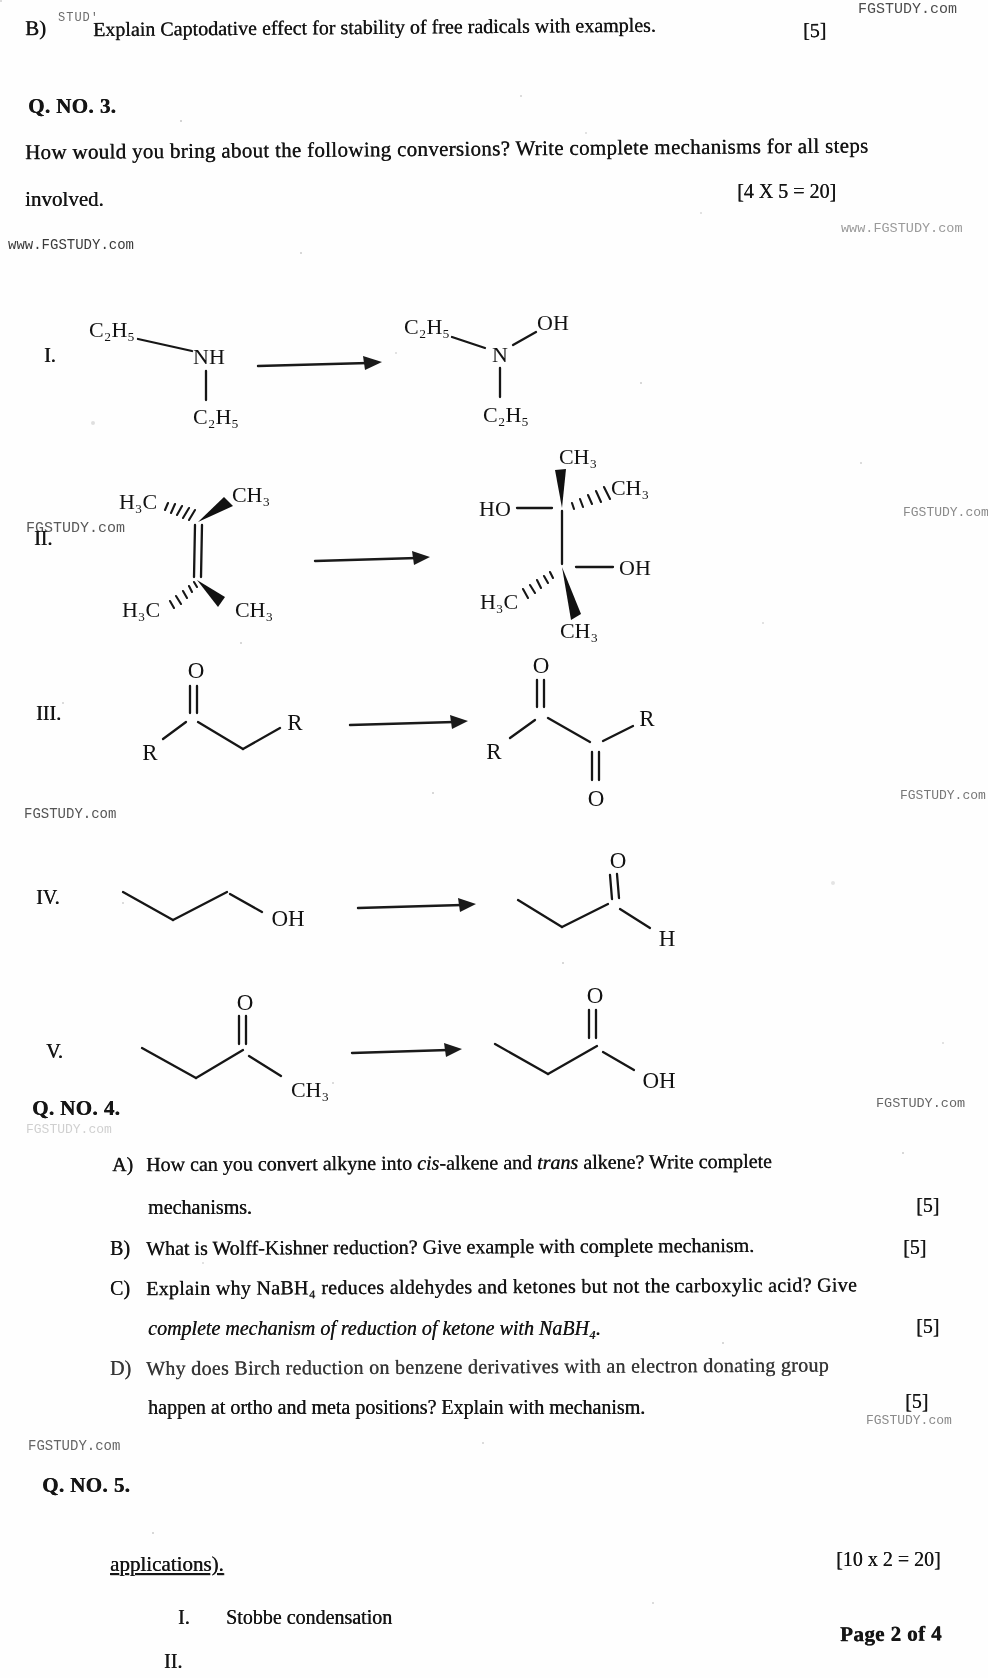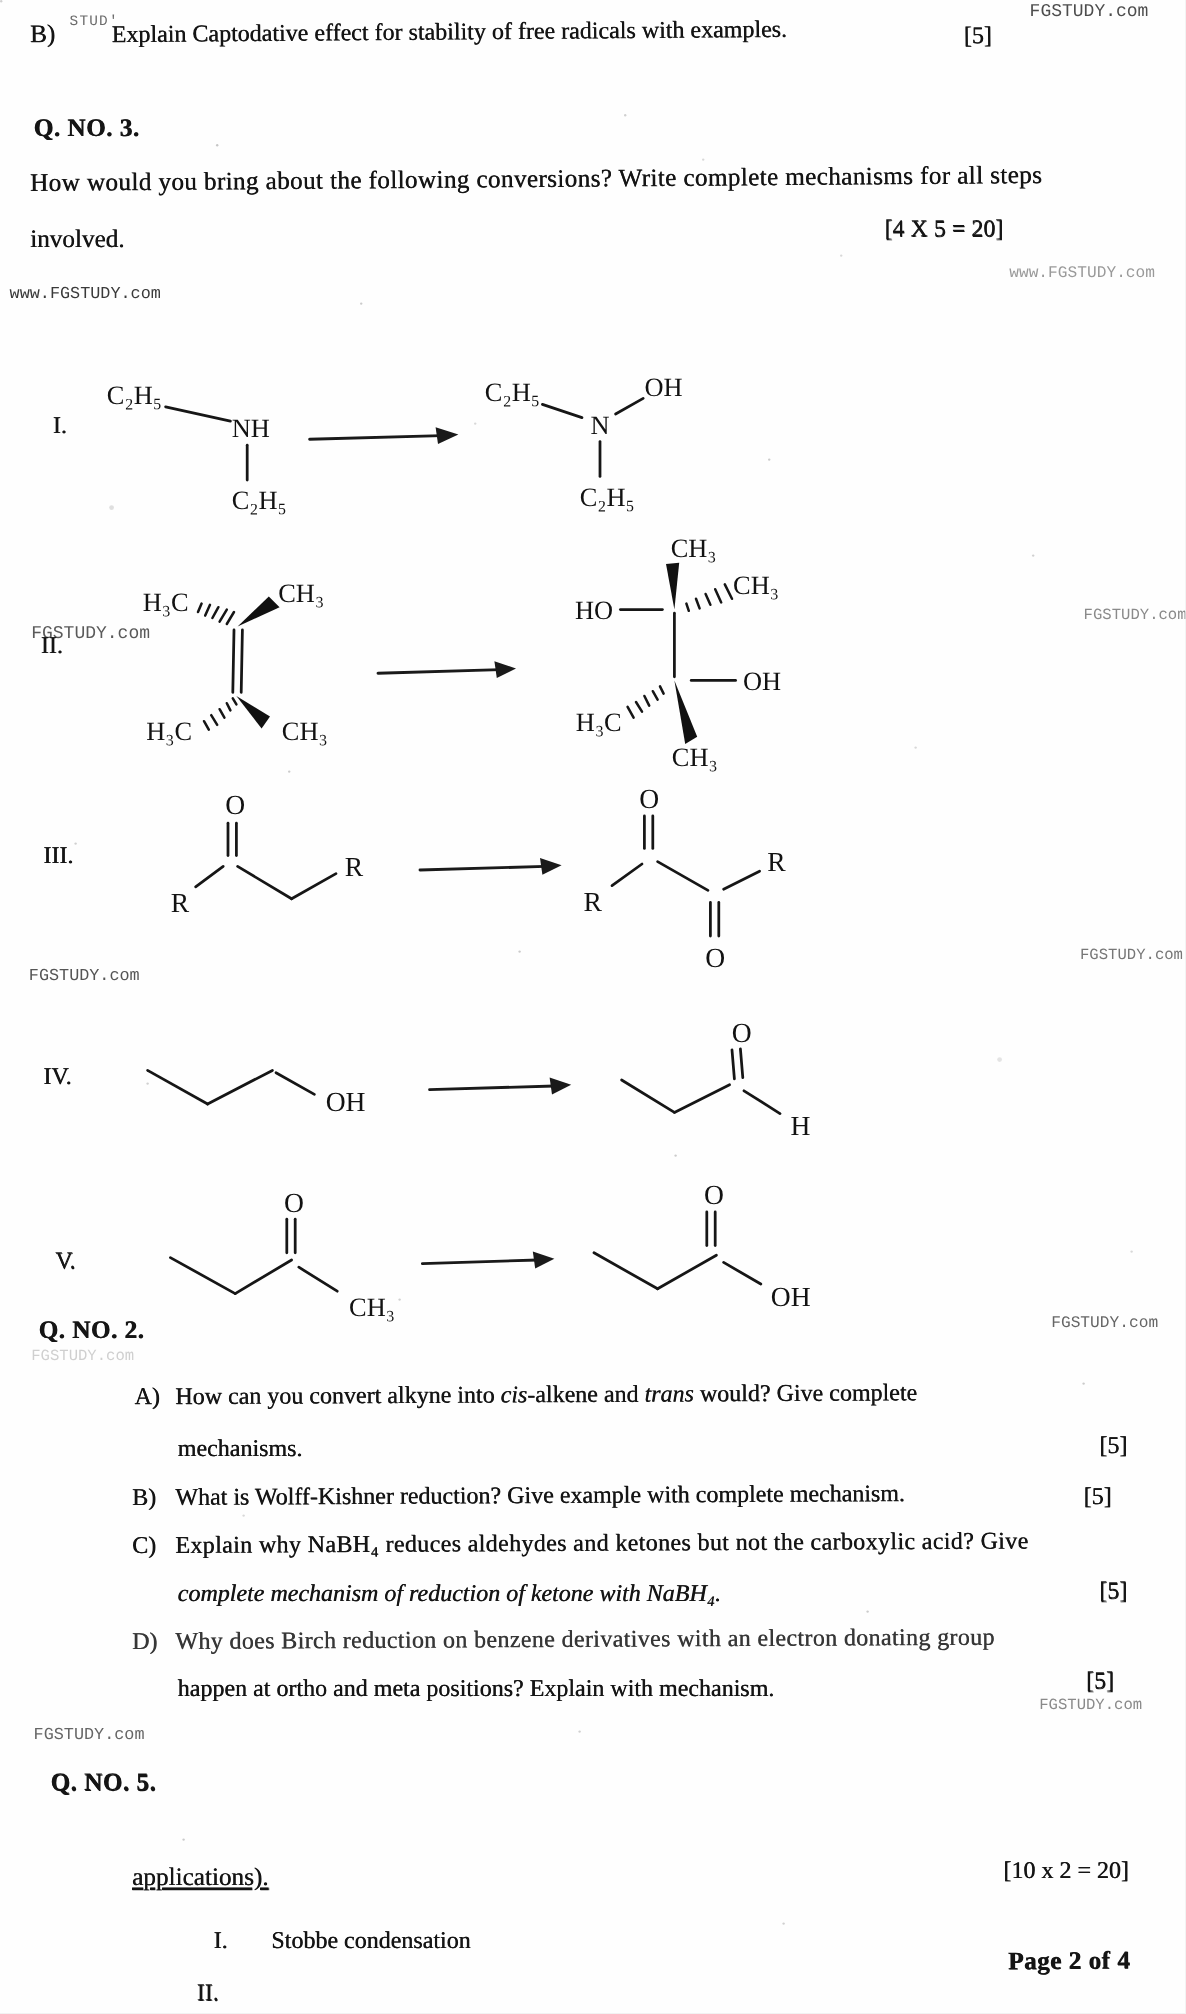--- a/index.html
+++ b/index.html
@@ -210,26 +210,26 @@
     <g>
       <line class="arrowline" x1="322" y1="68" x2="418" y2="65"></line>
       <polygon class="arrowhead" points="432,64 414,58 416,72"></polygon>
     </g>
     <text x="215" y="25" font-size="23" text-anchor="middle">O</text>
     <text x="280" y="112" font-size="22" text-anchor="middle">CH₃</text>
     <text x="565" y="18" font-size="23" text-anchor="middle">O</text>
     <text x="629" y="103" font-size="23" text-anchor="middle">OH</text>
   </svg>
 
-  <div class="t head" style="left:32px;top:1096px;">Q. NO. 2.</div>
+  <div class="t head" style="left:32px;top:1096px;">Q. NO. 4.</div>
   <div class="wm wm-sm" style="left:26px;top:1122px;color:#aaa;opacity:.55;">FGSTUDY.com</div>
   <div class="wm" style="left:876px;top:1096px;font-size:13.5px;color:#666;">FGSTUDY.com</div>
 
   <div class="t tilt2" style="left:112px;top:1153px;">A)</div>
-  <div class="t tilt2" style="left:146px;top:1153px;"><span>How can you convert alkyne into </span><span style="font-style: italic;">cis</span><span>-alkene and </span><span style="font-style: italic;">trans</span><span> would? Give complete</span></div>
+  <div class="t tilt2" style="left:146px;top:1153px;"><span>How can you convert alkyne into </span><span style="font-style: italic;">cis</span><span>-alkene and </span><span style="font-style: italic;">trans</span><span> alkene? Write complete</span></div>
   <div class="t" style="left:148px;top:1196px;">mechanisms.</div>
   <div class="t marks" style="left:916px;top:1194px;">[5]</div>
 
   <div class="t" style="left:110px;top:1237px;">B)</div>
   <div class="t tilt2" style="left:146px;top:1237px;">What is Wolff-Kishner reduction? Give example with complete mechanism.</div>
   <div class="t marks" style="left:903px;top:1236px;">[5]</div>
 
   <div class="t" style="left:110px;top:1277px;">C)</div>
   <div class="t tilt2" style="left:146px;top:1277px;letter-spacing:0.3px;">Explain why NaBH₄ reduces aldehydes and ketones but not the carboxylic acid? Give</div>
   <div class="t" style="left:148px;top:1317px;font-style:italic;">complete mechanism of reduction of ketone with NaBH₄.</div>

